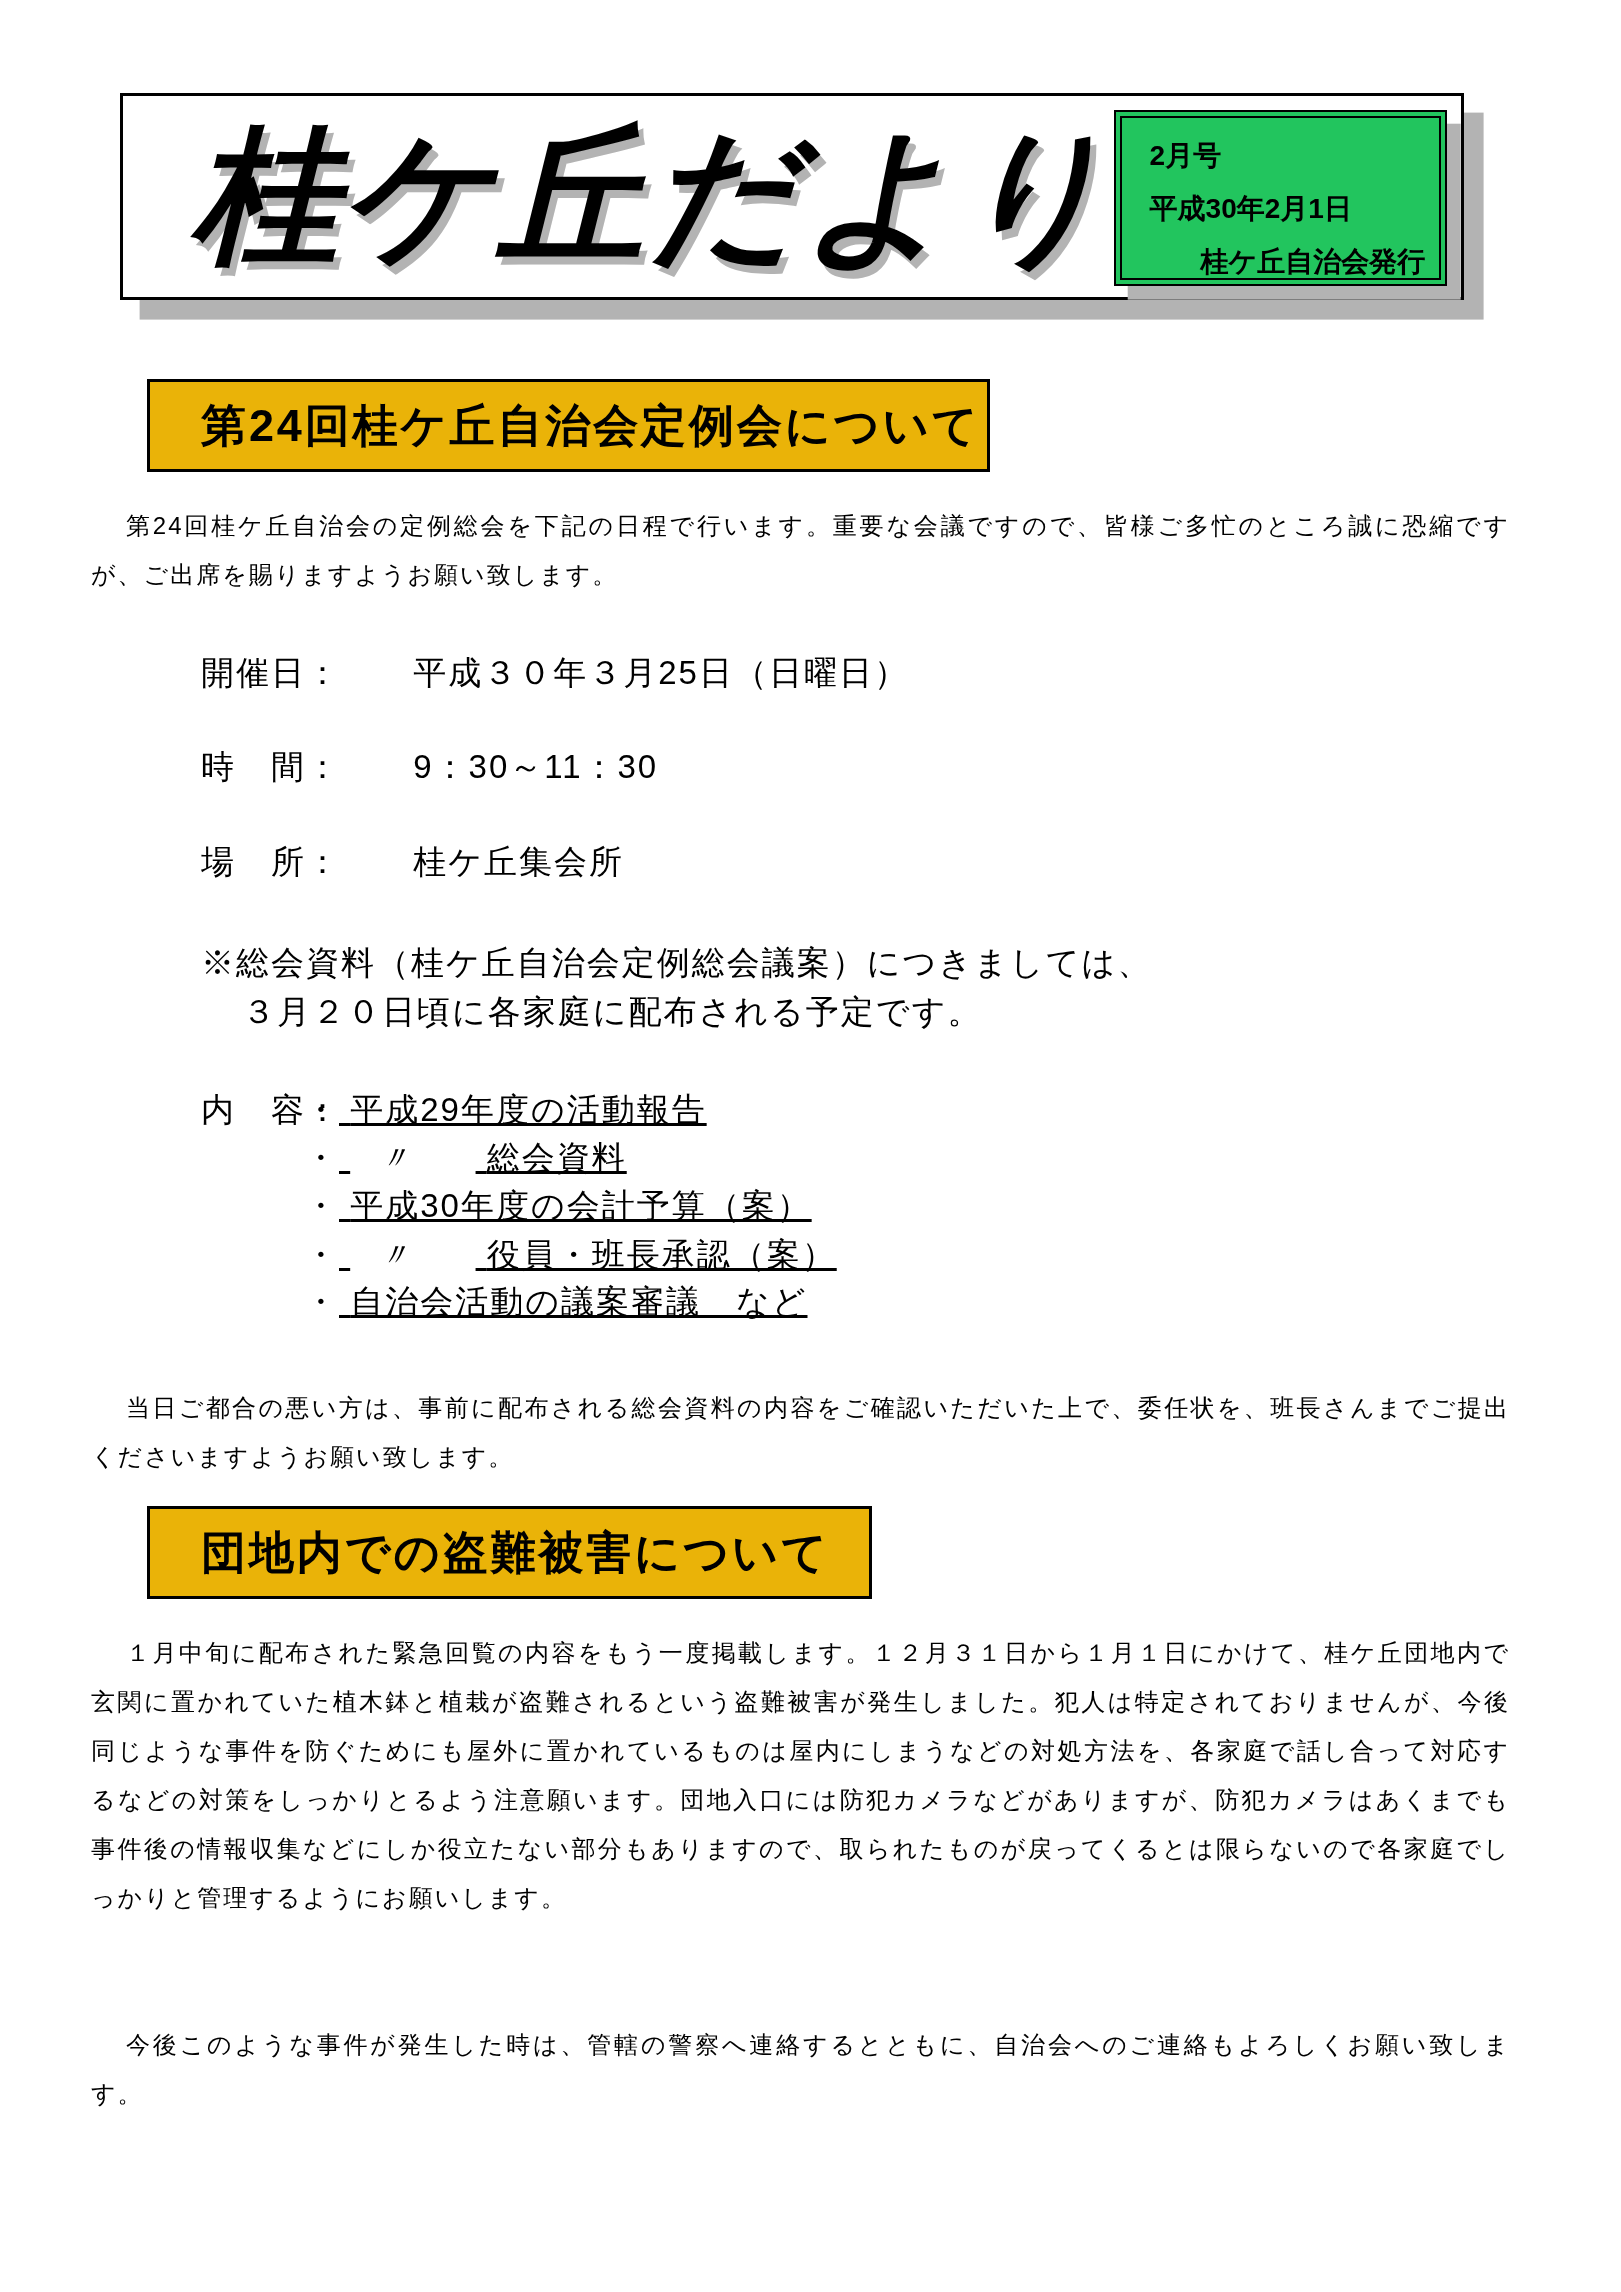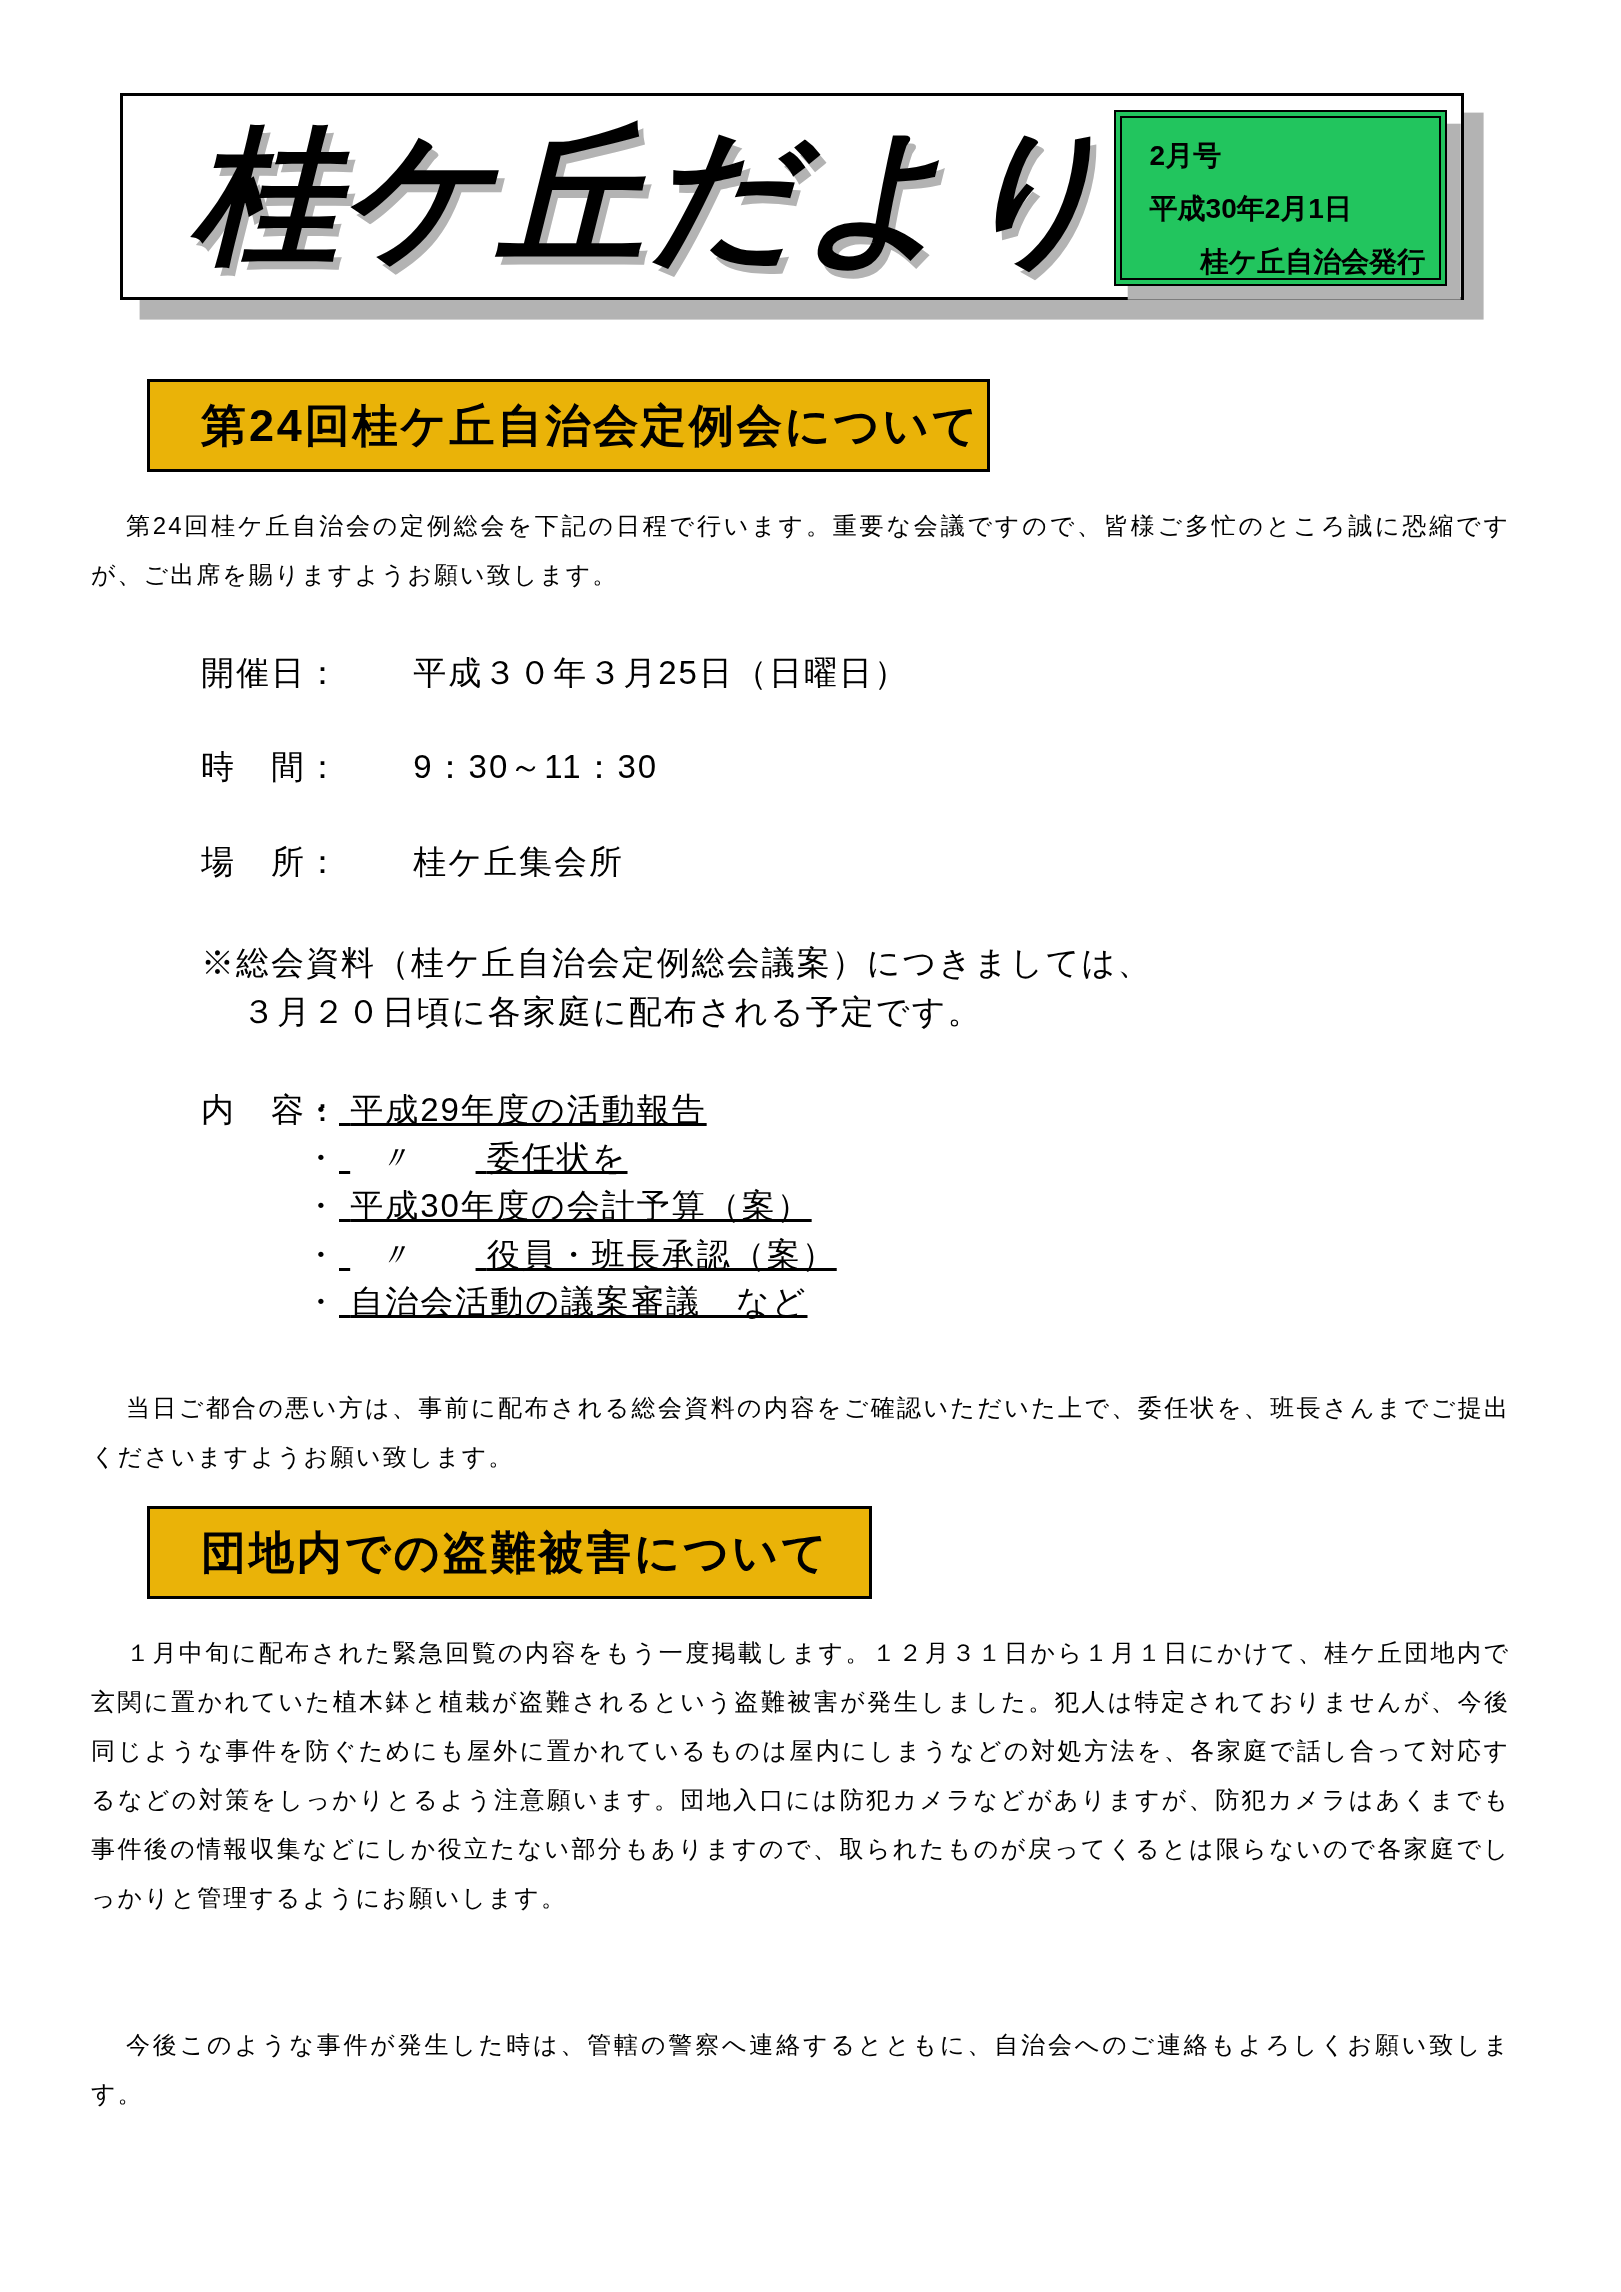--- a/index.html
+++ b/index.html
@@ -94,21 +94,21 @@
   <div class="contents-label">内　容：</div>
 
   <div class="c-item" id="c-item-0">
     <span class="c-bullet">・</span>
     
     <span class="c-text">平成29年度の活動報告</span>
   </div>
   <div class="c-item with-ditto" id="c-item-1">
     <span class="c-bullet">・</span>
     <span class="c-ditto">〃</span>
-    <span class="c-text">委任状を</span>
+    <span class="c-text">総会資料</span>
   </div>
   <div class="c-item" id="c-item-2">
     <span class="c-bullet">・</span>
     
     <span class="c-text">平成30年度の会計予算（案）</span>
   </div>
   <div class="c-item with-ditto" id="c-item-3">
     <span class="c-bullet">・</span>
     <span class="c-ditto">〃</span>
     <span class="c-text">役員・班長承認（案）</span>

